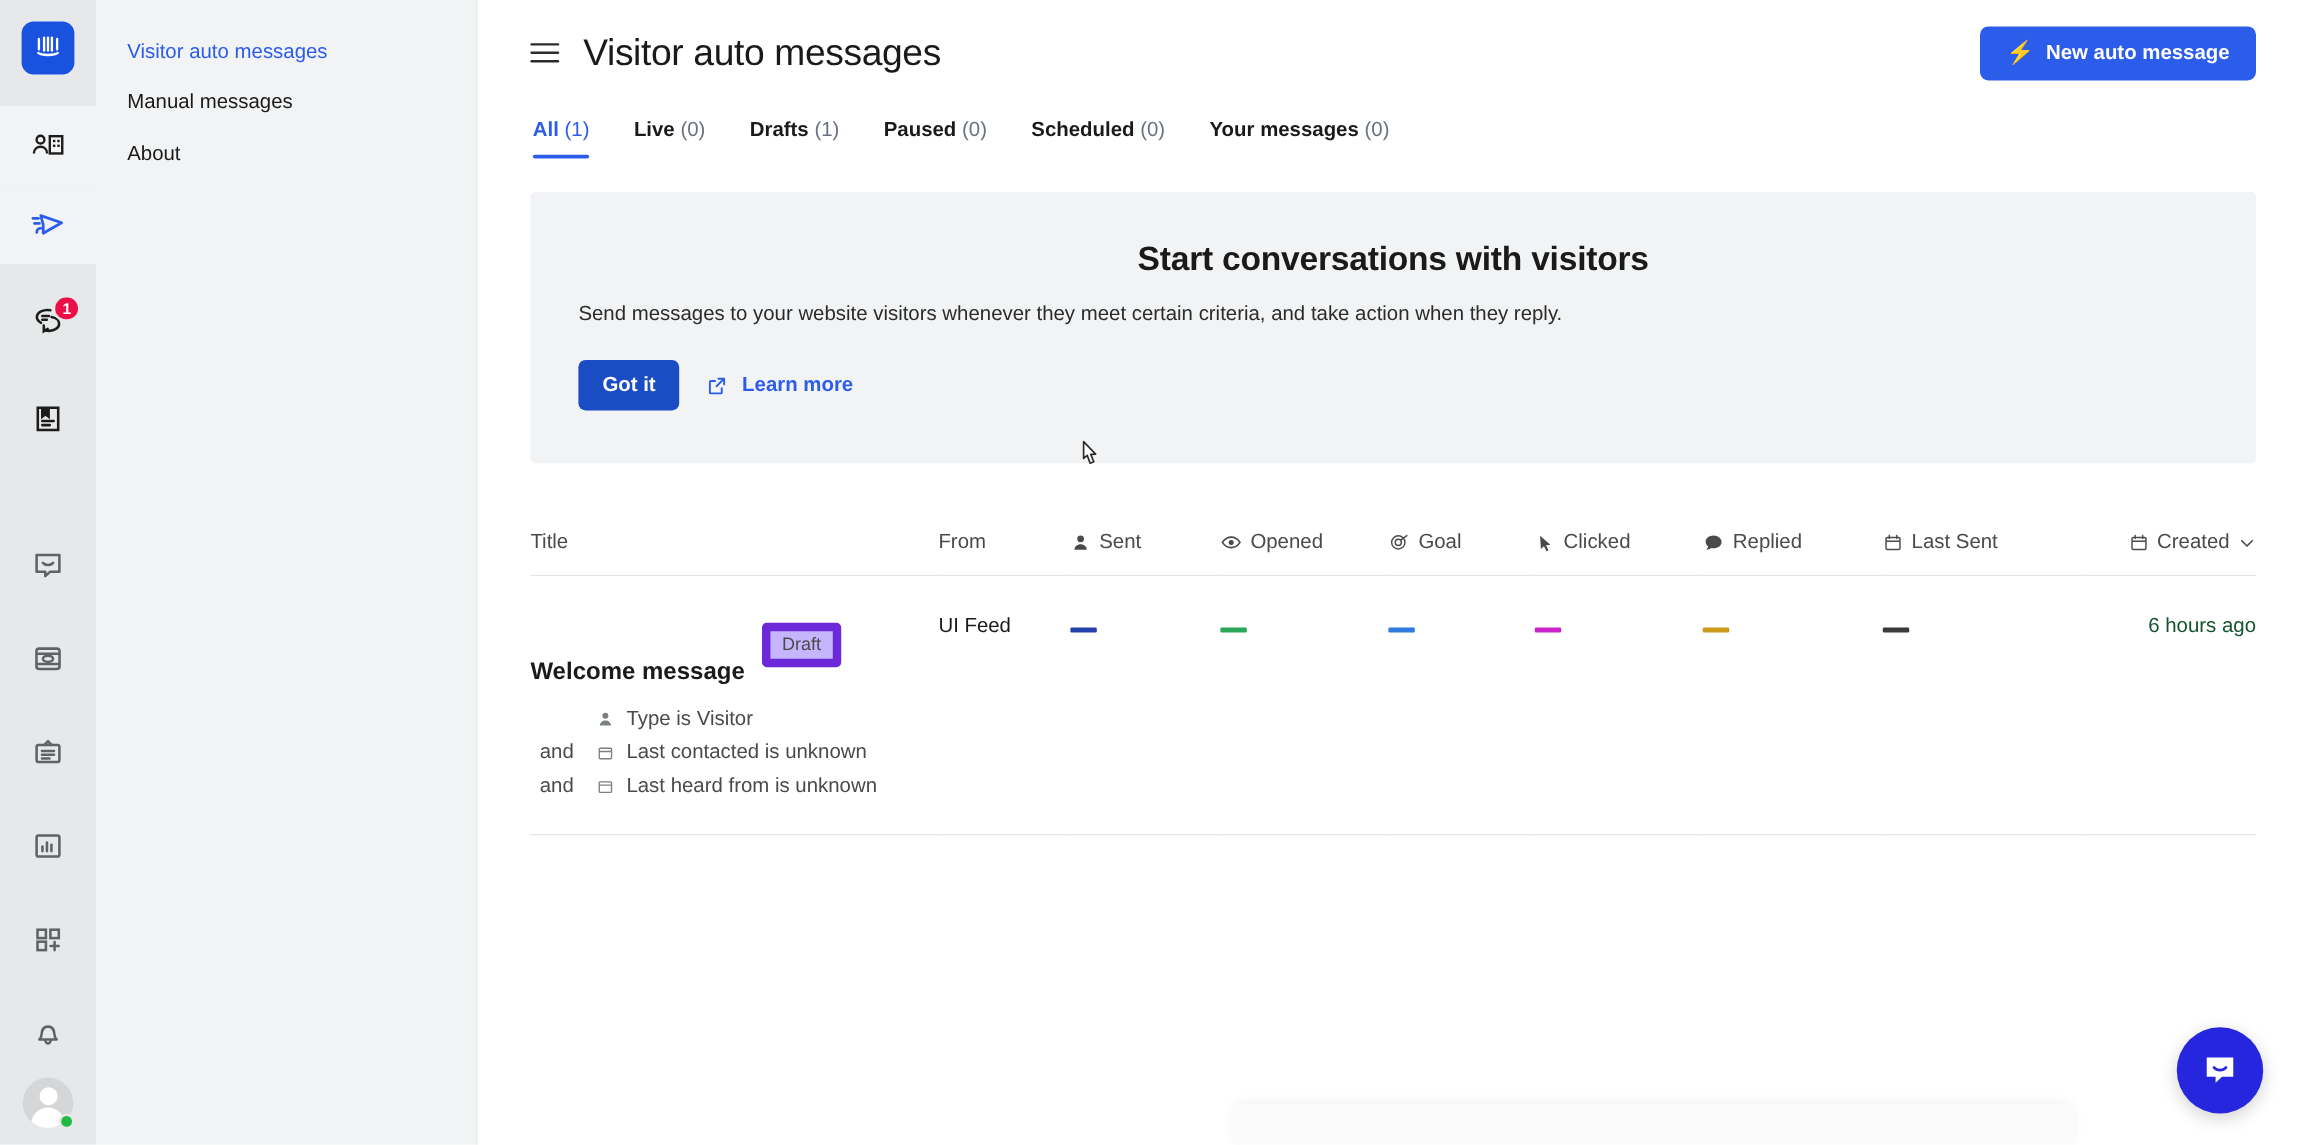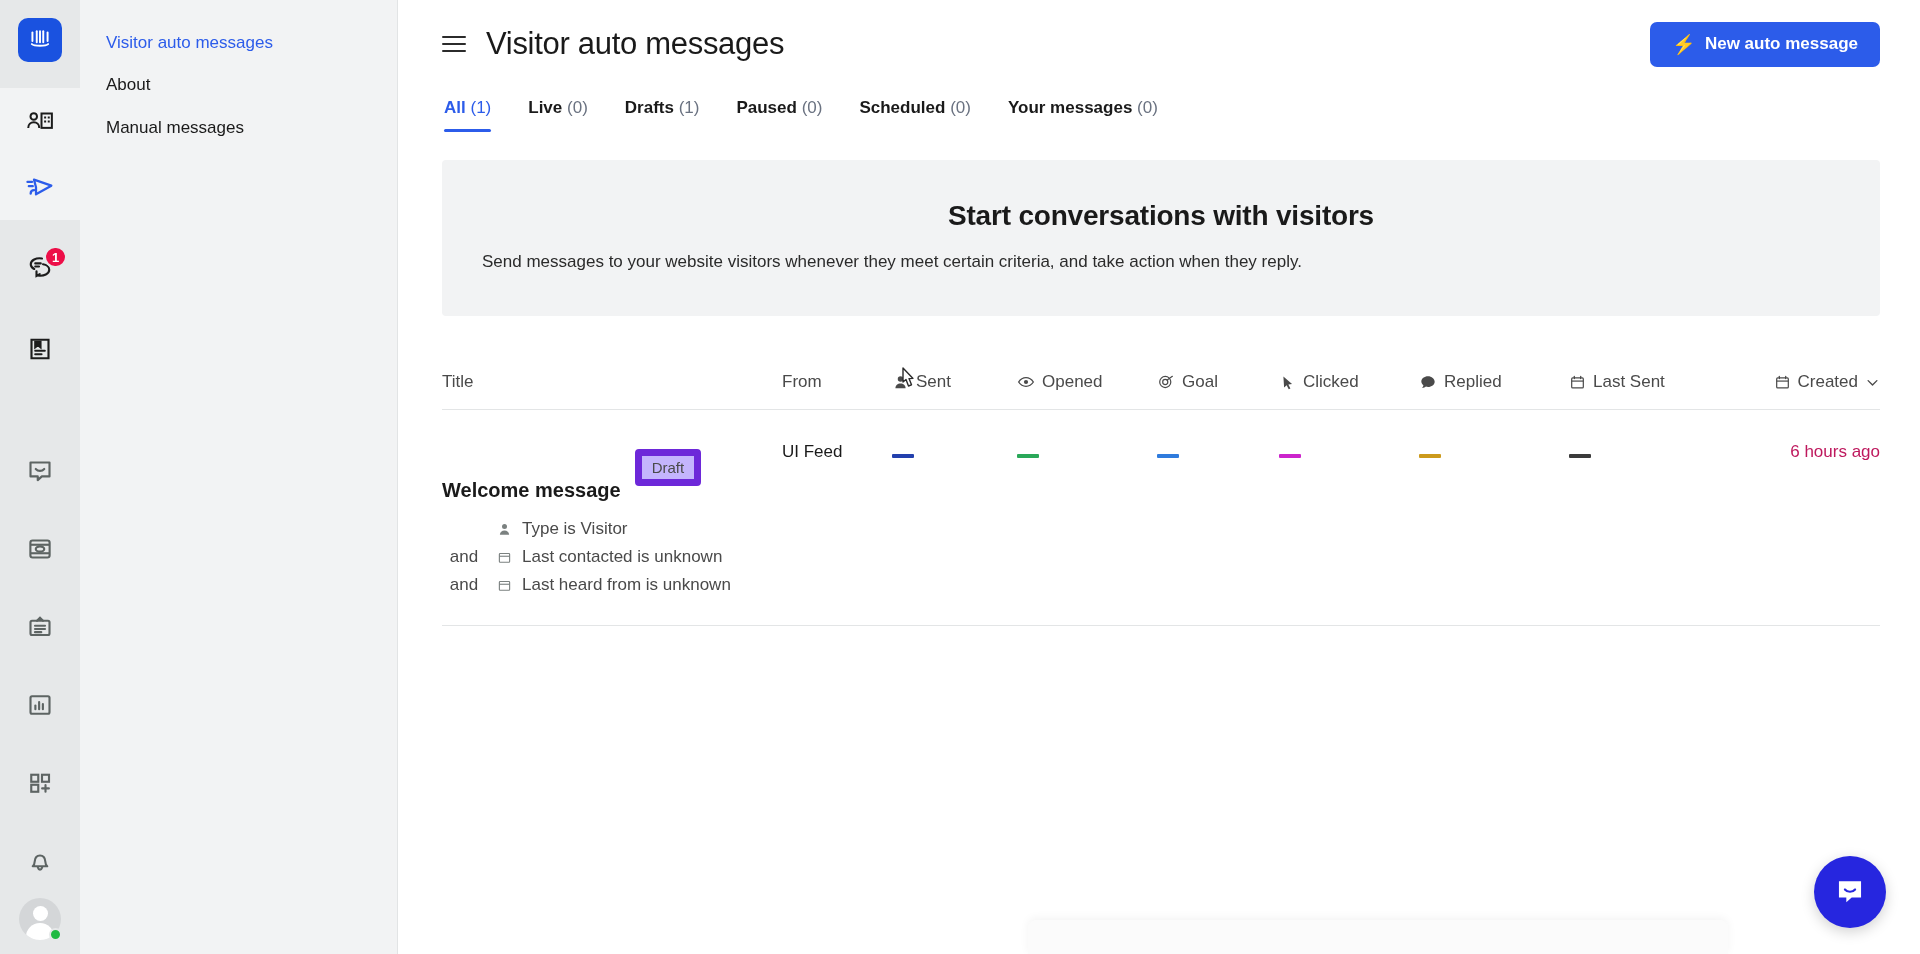--- a/index.html
+++ b/index.html
@@ -156,21 +156,21 @@
     border:7px solid #6d28d9; border-radius:4px; background:#c4b5fd;
     font-size:15px; color:#4a4a4a; padding: 3px 10px;
   }
   .rules { margin-top: 13px; }
   .rule { display:flex; align-items:center; gap:9px; font-size:17px; color:#4a4a4a; height:28px;text-align:center; }
   .rule .and { width:44px; color:#4a4a4a; }
   .rule .ricon { width:18px; display:flex; justify-content:center; color:#767c7b;}
   .from-cell { font-size:17px; color:#1a1a1a; padding-top: 32px !important; }
   .dash-cell { padding-top: 34px !important; }
   .dash { display:inline-block; width:22px; height:4px; border-radius:1px; }
-  .created-cell { font-size:17px; color:#be185d; padding-top: 32px !important; text-align:right; }
+  .created-cell { font-size:17px; color:#14532d; padding-top: 32px !important; text-align:right; }
 
   
   .launcher {
     position:absolute; right: 34px; bottom: 26px;
     width: 72px; height: 72px; border-radius:50%;
     background:#2626df;
     display:flex; align-items:center; justify-content:center;
     box-shadow: 0 4px 14px rgba(0,0,0,0.18);
     cursor:pointer;
   }
@@ -303,24 +303,24 @@
     </div>
   </div>
 
   <div class="sidebar">
 
     <div class="sb-nav">
       <div class="sb-link active">
         <span>Visitor auto messages</span>
       </div>
       <div class="sb-link">
+        <span>Manual messages</span>
+      </div>
+      <div class="sb-link">
         <span>About</span>
-      </div>
-      <div class="sb-link">
-        <span>Manual messages</span>
       </div>
     </div>
     <div class="sidebar-edge"></div>
   </div>
 
   <div class="main">
     <div class="main-inner">
 
       <div class="topbar">
         <div class="title-wrap">
@@ -360,20 +360,31 @@
         </div>
         <div class="tab">
           <span>Your messages</span>
           <span class="cnt">(0)</span>
         </div>
       </div>
 
       <div class="banner">
         <h2>Start conversations with visitors</h2>
         <p>Send messages to your website visitors whenever they meet certain criteria, and take action when they reply.</p>
+        <div class="banner-actions">
+          <button class="btn-gotit">Got it</button>
+          <div class="learn">
+            <svg width="19" height="19" viewBox="0 0 24 24" fill="none" stroke="#2c5cea" stroke-width="2" stroke-linecap="round" stroke-linejoin="round">
+              <path d="M13.5 4.5H19.5V10.5"></path>
+                <path d="M19.5 4.5 11.5 12.5"></path>
+              <path d="M17 14.5v4.5a1 1 0 0 1-1 1H5.5a1 1 0 0 1-1-1V8a1 1 0 0 1 1-1H10"></path>
+            </svg>
+            <span>Learn more</span>
+          </div>
+        </div>
       </div>
 
       <table class="tbl">
         <thead>
           <tr>
             <th style="width:340px;">
               <div class="th-inner">
                   <span>Title</span>
                 </div>
             </th>

